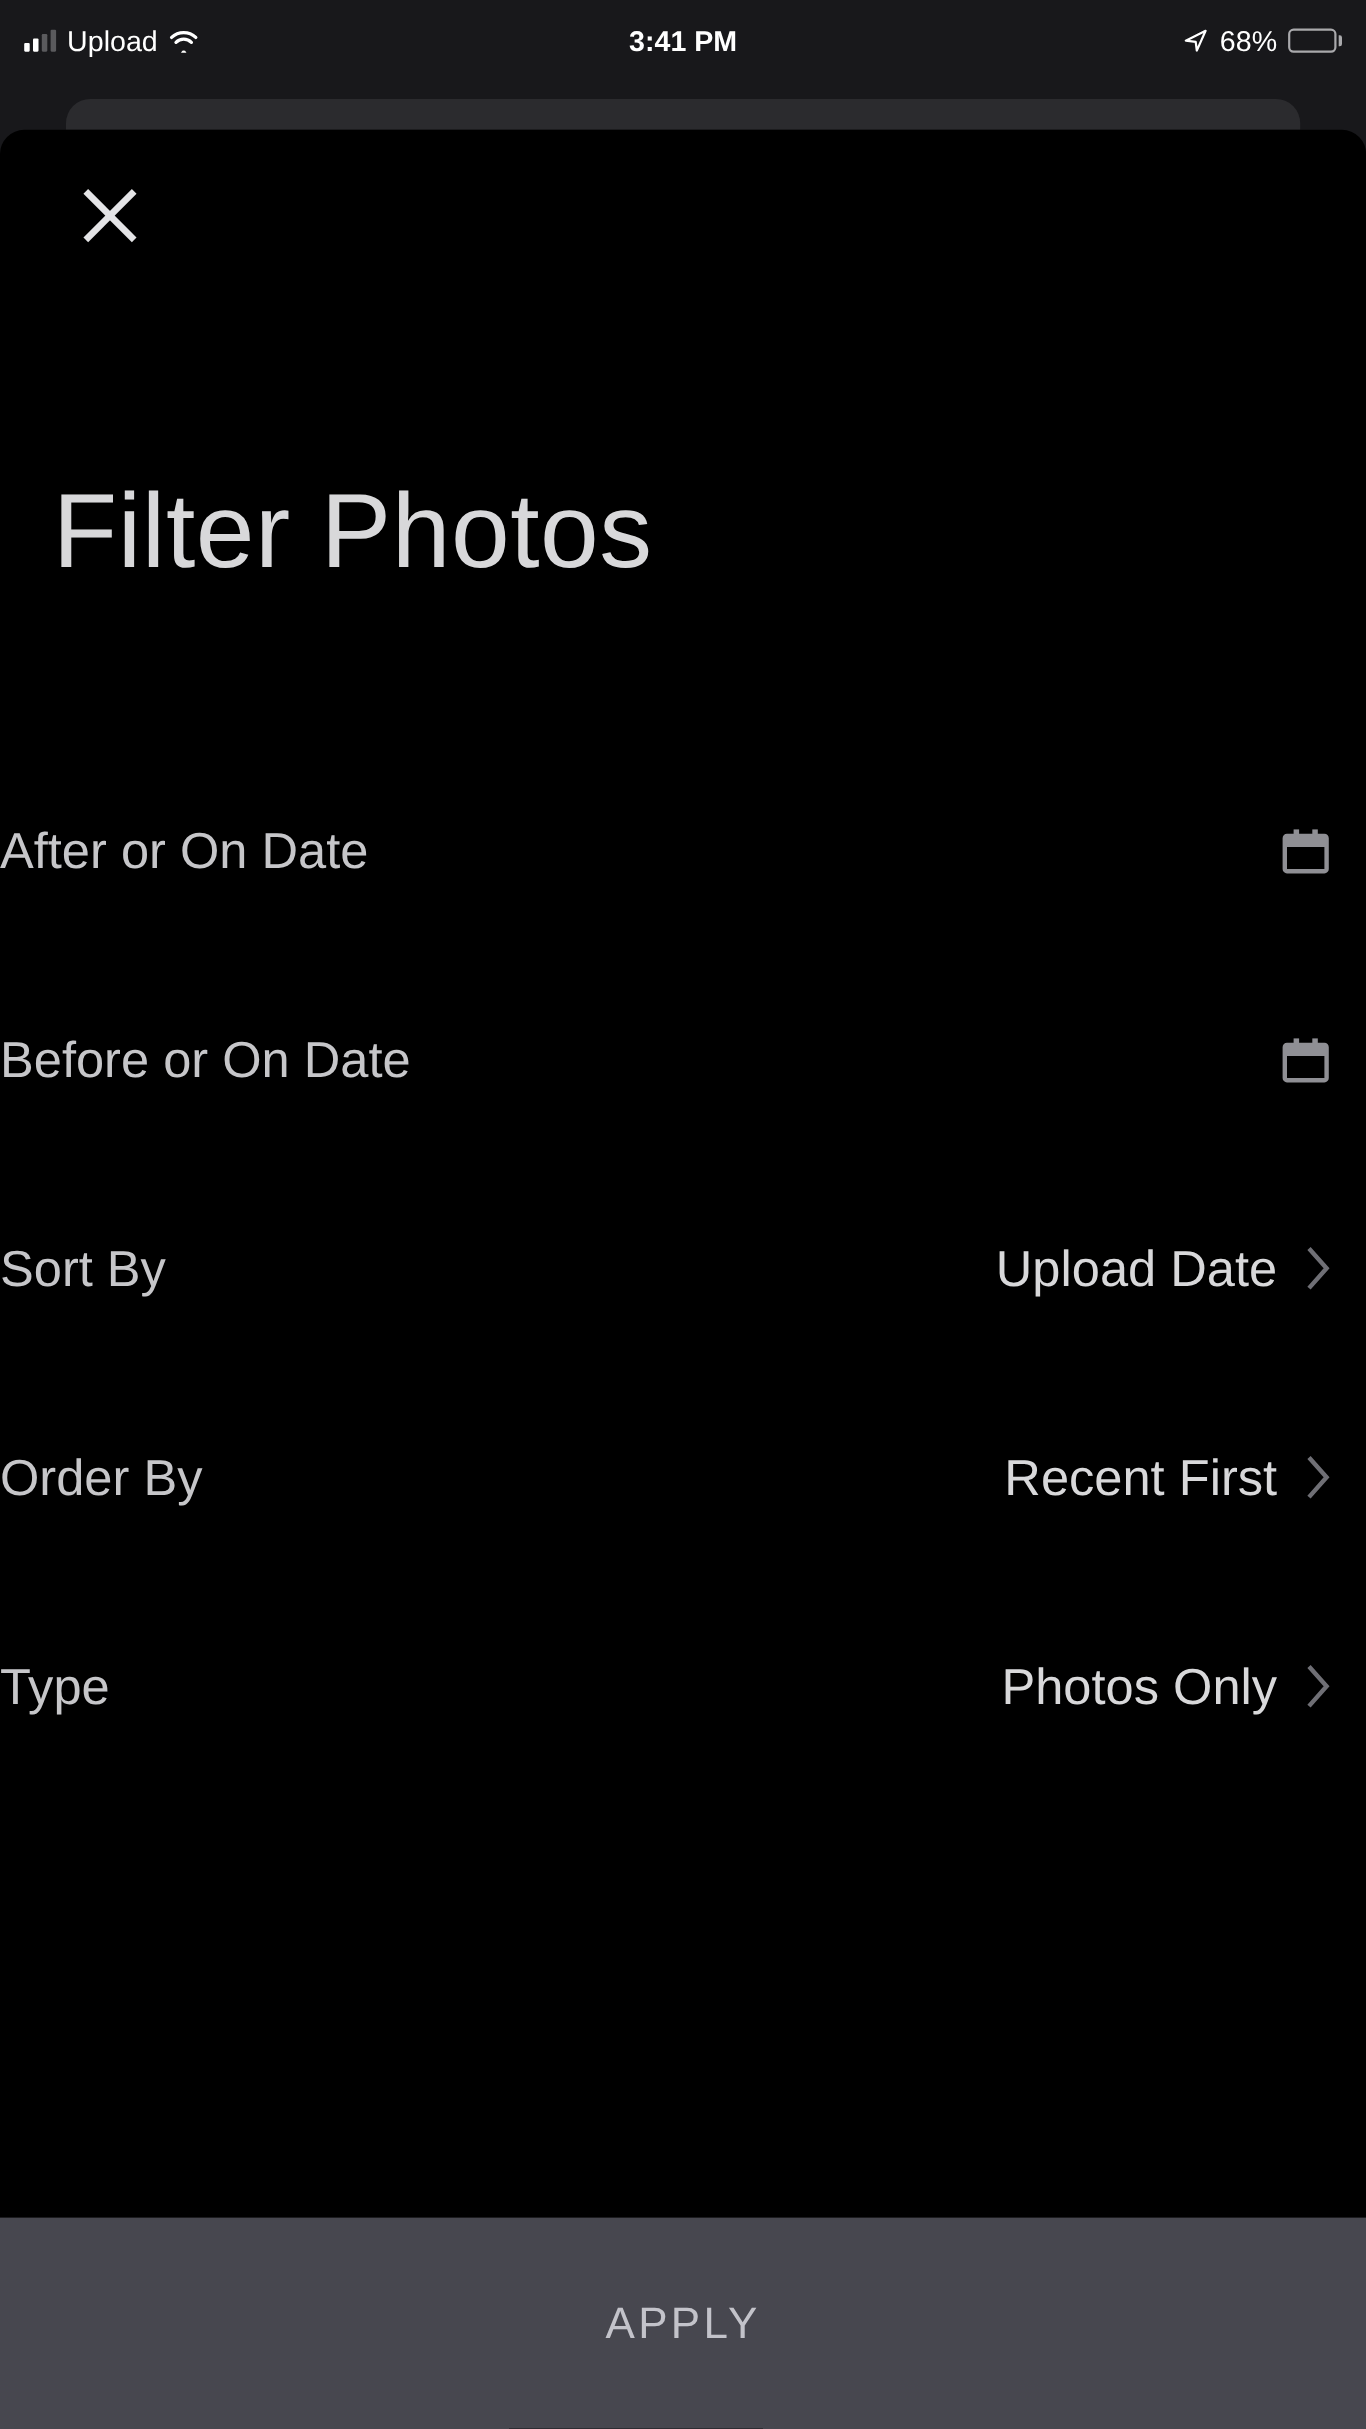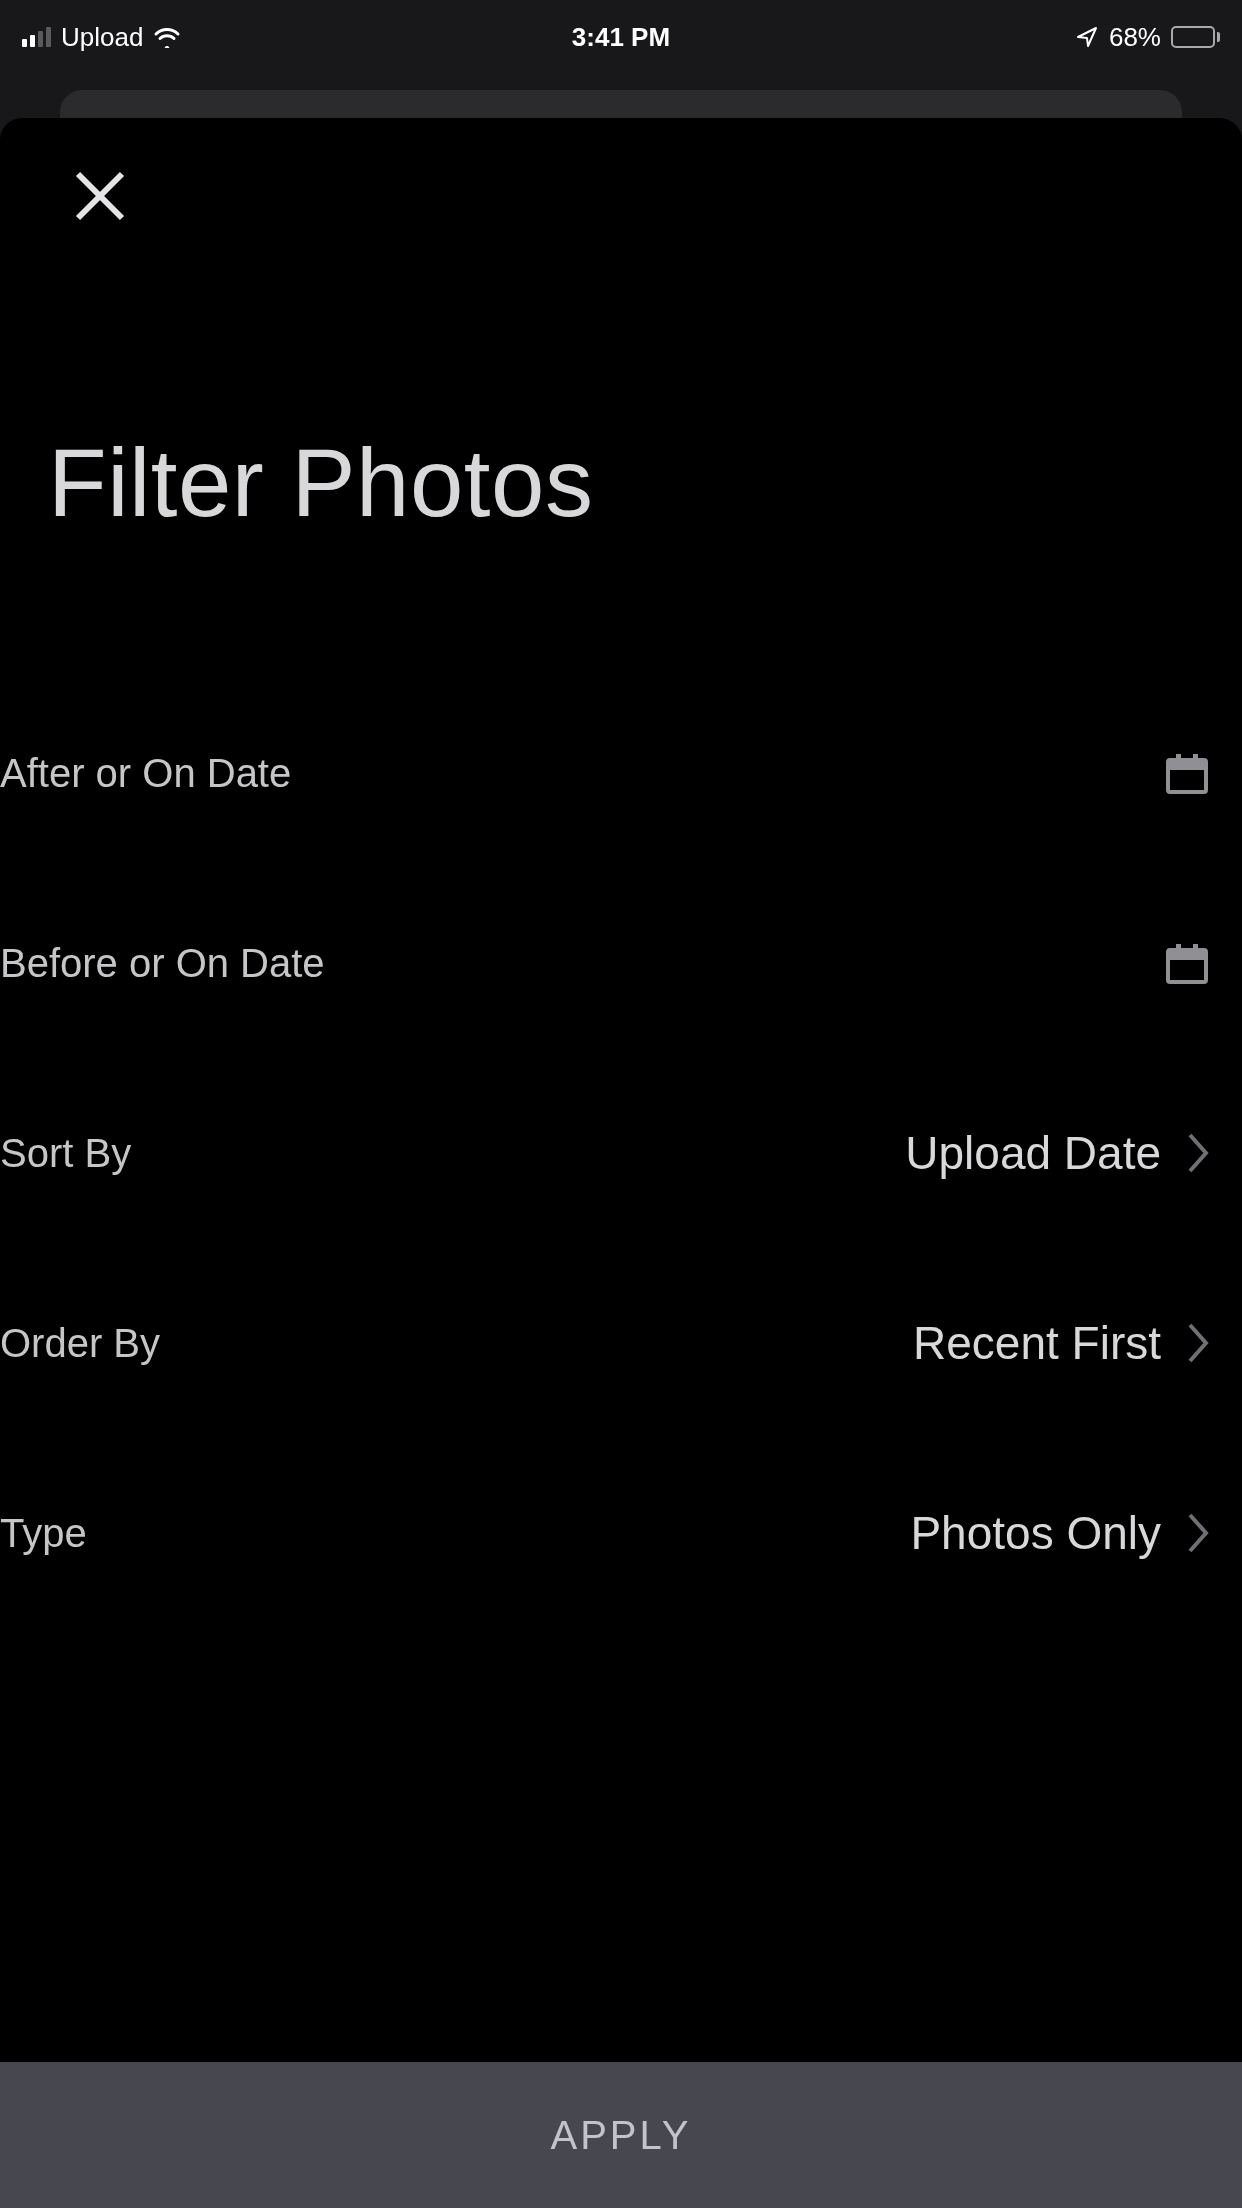--- a/index.html
+++ b/index.html
@@ -146,21 +146,21 @@
     }
     .row {
       display: flex;
       align-items: center;
       justify-content: space-between;
       height: 190px;
       padding: 0 30px 0 0;
       cursor: pointer;
     }
     .row-label {
-      font-size: 40px;
+      font-size: 46px;
       font-weight: 300;
       color: #c6c6c9;
     }
     .row-right {
       display: flex;
       align-items: center;
       gap: 25px;
     }
     .row-value {
       font-size: 46px;
@@ -172,21 +172,21 @@
       align-items: center;
       justify-content: center;
     }
 
     
     .apply-bar {
       position: absolute;
       left: 0;
       right: 0;
       bottom: 0;
-      height: 146px;
+      height: 192px;
       background: #47474f;
       display: flex;
       align-items: center;
       justify-content: center;
       cursor: pointer;
     }
     .apply-label {
       font-size: 40px;
       font-weight: 400;
       color: #c3c3ca;

